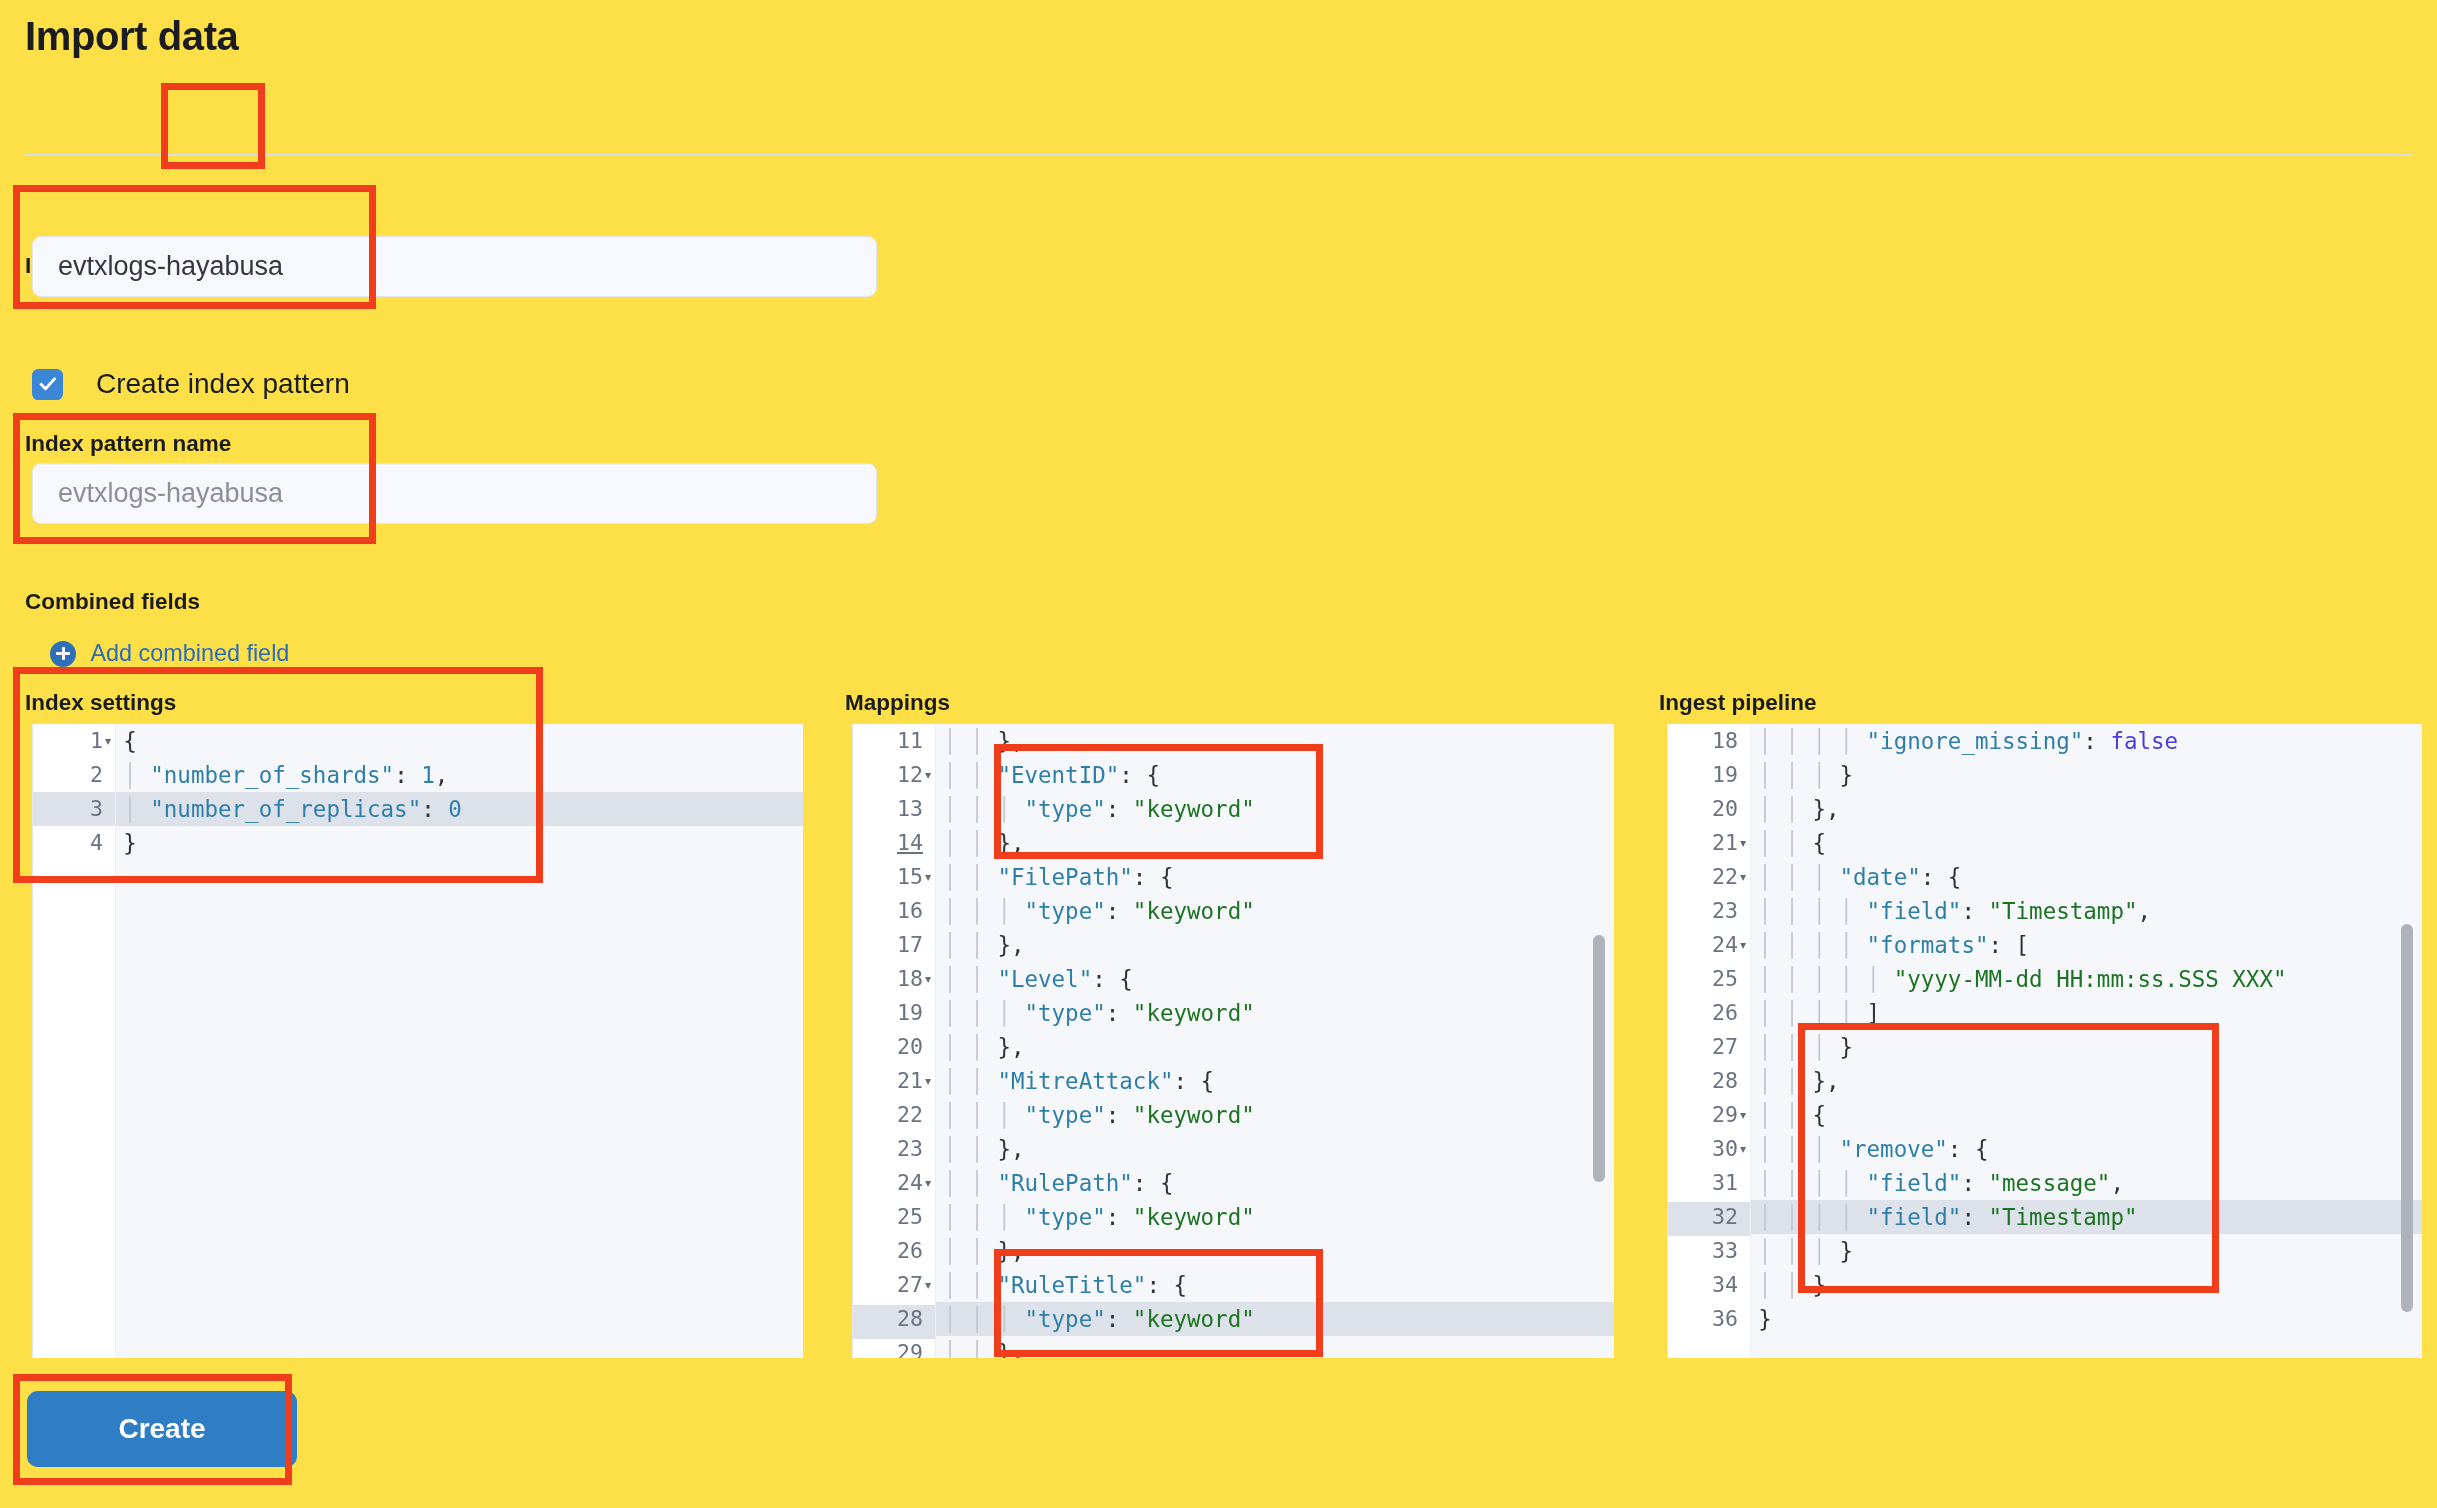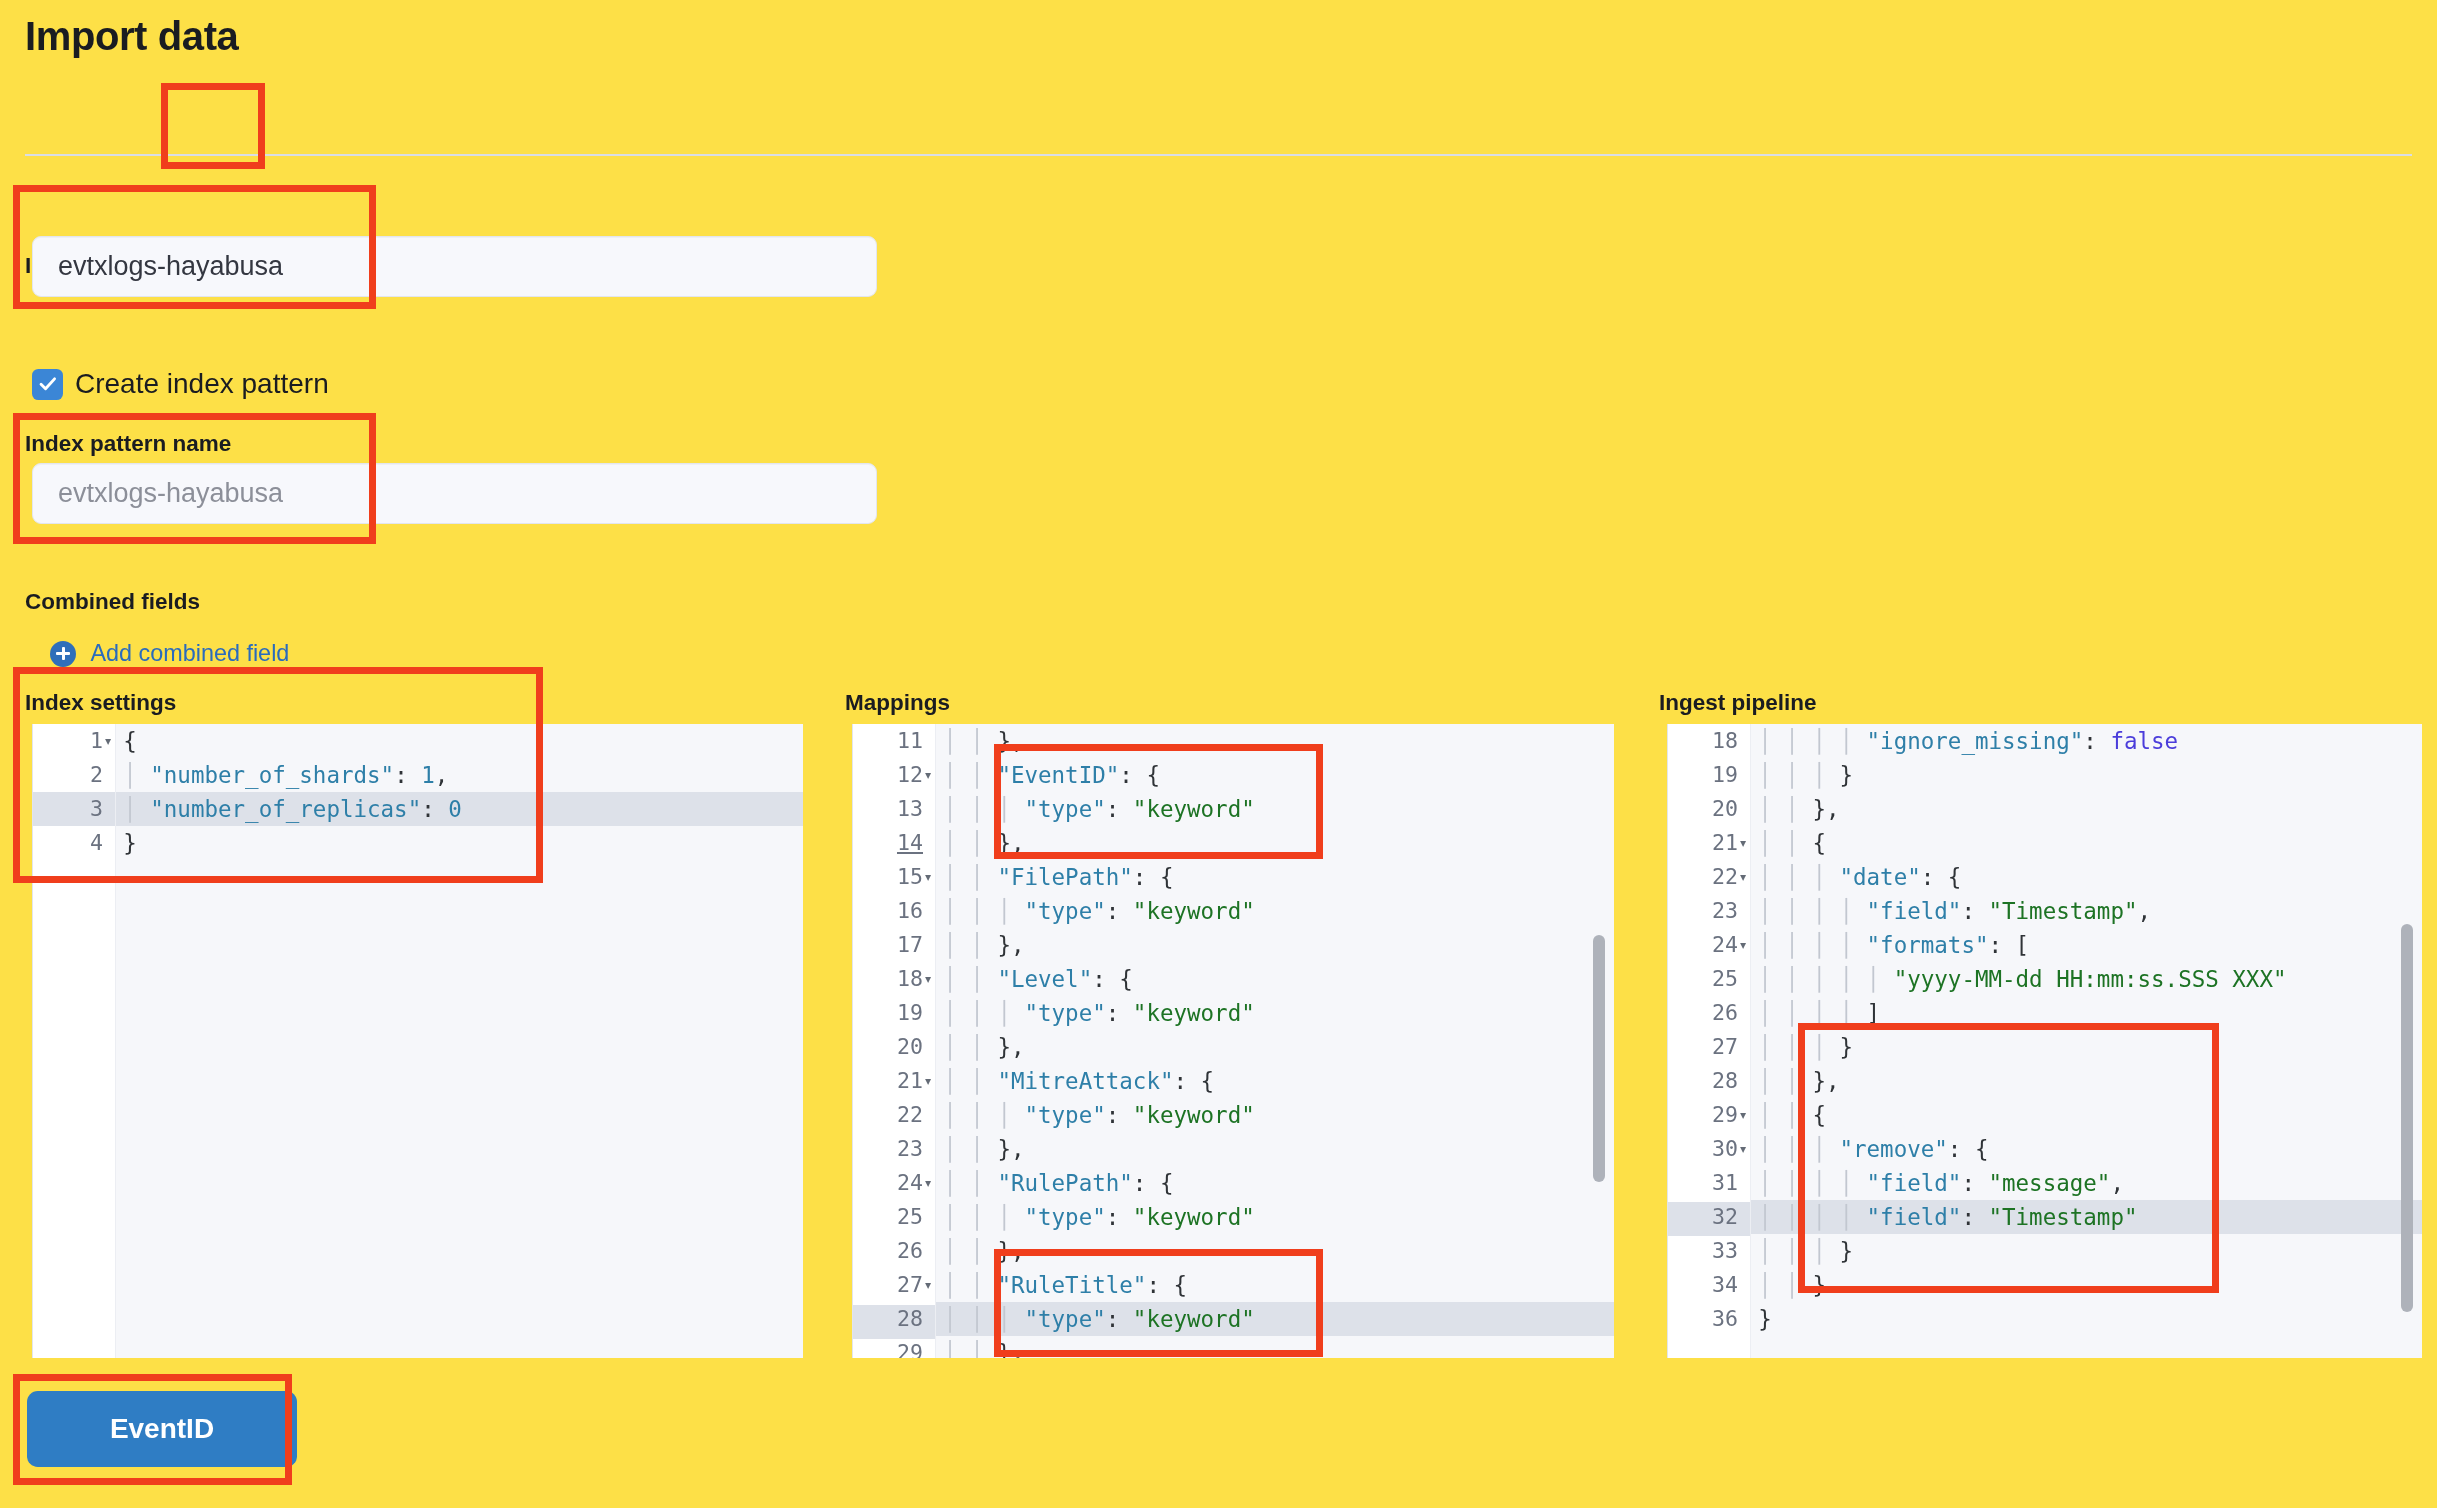--- a/index.html
+++ b/index.html
@@ -50,21 +50,21 @@
   }
   .field-input.placeholder { color: #8c8f99; }
 
   
   .cb-row { position: absolute; left: 32px; top: 368px; display: flex; align-items: center; }
   .cb-box {
     width: 31px; height: 31px; border-radius: 6.3px; background: #3b86d6;
     display: flex; align-items: center; justify-content: center; cursor: pointer;
   }
   .cb-box svg { width: 21.6px; height: 21.6px; display:block; }
-  .cb-label { font-size: 28px; color: #1a1c21; margin-left: 12px; }
+  .cb-label { font-size: 28px; color: #1a1c21; margin-left: 33px; }
 
   
   .combined-title { position: absolute; left: 25px; top: 589px; font-size: 22.5px; font-weight: 700; color:#1a1c21; }
   .add-link-row { position: absolute; left: 50px; top: 640px; display: flex; align-items: center; cursor: pointer; }
   .plus-icon { width: 26px; height: 26px; border-radius: 50%; background:#2f6fba; position: relative; display:inline-block; }
   .plus-icon::before, .plus-icon::after {
     content:""; position:absolute; background:#fff; border-radius:0.9px;
   }
   .plus-icon::before { left: 6.3px; right: 6.3px; top: 11.7px; height: 3.1px; }
   .plus-icon::after { top: 6.3px; bottom: 6.3px; left: 11.7px; width: 3.1px; }
@@ -214,21 +214,21 @@
         <div class="line"><span class="ln" style="left: -83px;">30</span><span class="fold" style="left: -12.6px;">▾</span><span class="code" style="left: 7.2px;"><span class="guide">│</span> <span class="guide">│</span> <span class="guide">│</span> <span class="tokk">"remove"</span><span class="tokp">:</span> <span class="tokp">{</span></span></div>
         <div class="line"><span class="ln" style="left: -83px;">31</span><span class="code" style="left: 7.2px;"><span class="guide">│</span> <span class="guide">│</span> <span class="guide">│</span> <span class="guide">│</span> <span class="tokk">"field"</span><span class="tokp">:</span> <span class="toks">"message"</span><span class="tokp">,</span></span></div>
         <div class="line hl"><span class="ln" style="left: -83px;">32</span><span class="code" style="left: 7.2px;"><span class="guide">│</span> <span class="guide">│</span> <span class="guide">│</span> <span class="guide">│</span> <span class="tokk">"field"</span><span class="tokp">:</span> <span class="toks">"Timestamp"</span><span class="tokp"></span></span></div>
         <div class="line"><span class="ln" style="left: -83px;">33</span><span class="code" style="left: 7.2px;"><span class="guide">│</span> <span class="guide">│</span> <span class="guide">│</span> <span class="tokp">}</span></span></div>
         <div class="line"><span class="ln" style="left: -83px;">34</span><span class="code" style="left: 7.2px;"><span class="guide">│</span> <span class="guide">│</span> <span class="tokp">}</span></span></div>
         <div class="line"><span class="ln" style="left: -83px;">36</span><span class="code" style="left: 7.2px;"><span class="tokp">}</span></span></div>
       </div>
     <div class="vscroll" style="right:9px; top:200px; height:388px;"></div>
   </div>
 
-  <button class="import-btn">EventID</button>
+  <button class="import-btn">Create</button>
 
   <div class="annot" style="left:161px; top:83px;  width:104px; height:86px;"></div>
   <div class="annot" style="left:12.6px;  top:185px; width:363px; height:124px;"></div>
   <div class="annot" style="left:12.6px;  top:413px; width:363px; height:131px;"></div>
   <div class="annot" style="left:12.6px;  top:667px; width:530px; height:216px;"></div>
   <div class="annot" style="left:994px;top:744px; width:329px; height:115px;"></div>
   <div class="annot" style="left:994px;top:1249px;width:329px; height:108px;"></div>
   <div class="annot" style="left:1798px;top:1023px;width:421px; height:270px;"></div>
   <div class="annot" style="left:12.6px;  top:1374px;width:279px; height:111px;"></div>
 

